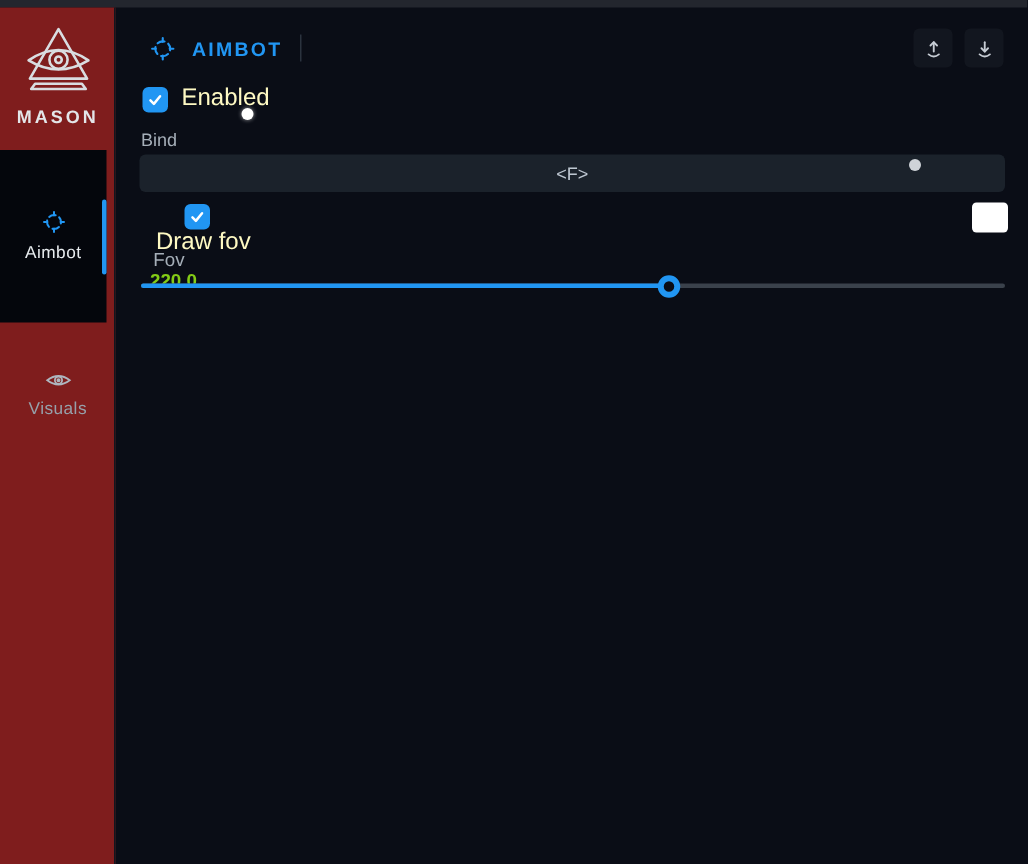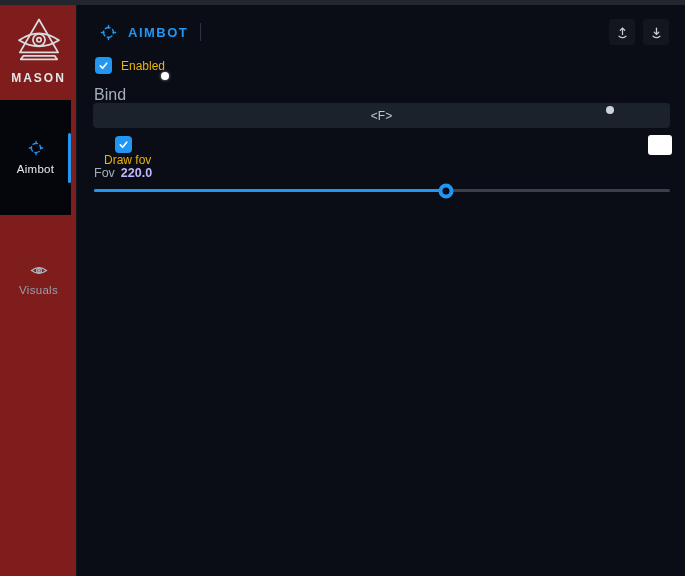--- a/index.html
+++ b/index.html
@@ -62,38 +62,38 @@
   .checkbox {
     width:17px; height:17px; border-radius:4px; background:#2196f3;
     display:flex; align-items:center; justify-content:center; cursor:pointer; flex:0 0 auto;
   }
   .checkbox svg { width:11px; height:11px; visibility:hidden; }
   .checkbox.checked svg { visibility:visible; }
 
   .row { position:absolute; display:flex; align-items:center; }
   .row-enabled { top:52px; left:18px; }
   .row-drawfov { top:131px; left:18px;flex-direction:column; }
-  .check-label { margin-left:9px; font-size:12px; color:#eab308; }
-
-  .bind-label { position:absolute; top:81px; left:17px; font-size:16px; color:#a6afb9; }
+  .check-label { margin-left:9px; font-size:16px; color:#fef9c3; }
+
+  .bind-label { position:absolute; top:81px; left:17px; font-size:12px; color:#a6afb9; }
   .bind-field {
     position:absolute; top:98px; left:16px; width:577px; height:25px;
     background:#1b222b; border-radius:4px;
     display:flex; align-items:center; justify-content:center;
     font-size:12px; color:#bec7d1; cursor:pointer;
   }
 
   .color-swatch {
     position:absolute; top:130px; left:571px; width:24px; height:20px;
     border-radius:3px; cursor:pointer;
   }
 
-  .fov-row { top:161px; left:17px; }
+  .fov-row { top:161px; left:17px;flex-direction:column; }
   .fov-label { font-size:12.5px; color:#a6afb9; }
-  .fov-value { margin-left:6px; font-size:12.5px; color:#c4b5fd; font-weight:600; }
+  .fov-value { margin-left:6px; font-size:12.5px; color:#84cc16; font-weight:600; }
 
   .slider { position:absolute; top:177px; left:17px; width:576px; height:16px; cursor:pointer; }
   .slider .track {
     position:absolute; top:7px; left:0; right:0; height:3px;
     background:#3a414b; border-radius:2px;
   }
   .slider .fill {
     position:absolute; top:7px; left:0; height:3px;
     background:#2196f3; border-radius:2px;
   }
@@ -130,21 +130,21 @@
 
   <div class="nav-item active" style="top:95px;">
     <svg viewBox="0 0 24 24" fill="none" stroke="#2196f3" stroke-width="2" stroke-linecap="round">
       <circle cx="12" cy="12" r="7" stroke-dasharray="7 4" stroke-dashoffset="5.5"></circle>
       <path d="M12 2v3.5M12 18.5V22M2 12h3.5M18.5 12H22"></path>
     </svg>
     <span class="nav-label">Aimbot</span>
     <div class="active-indicator"></div>
   </div>
 
-  <div class="nav-item" style="top:244px;">
+  <div class="nav-item" style="top:227px;">
     <svg viewBox="0 0 24 16" fill="none" stroke="#aeb6bf" stroke-width="1.6" style="width:18px;height:13px;">
       <path d="M2 8 Q12 0.5 22 8 Q12 15.5 2 8 Z"></path>
       <circle cx="12" cy="8" r="3.2"></circle>
       <circle cx="12" cy="8" r="1" fill="#aeb6bf"></circle>
     </svg>
     <span class="nav-label">Visuals</span>
   </div>
 
 
 </div>

